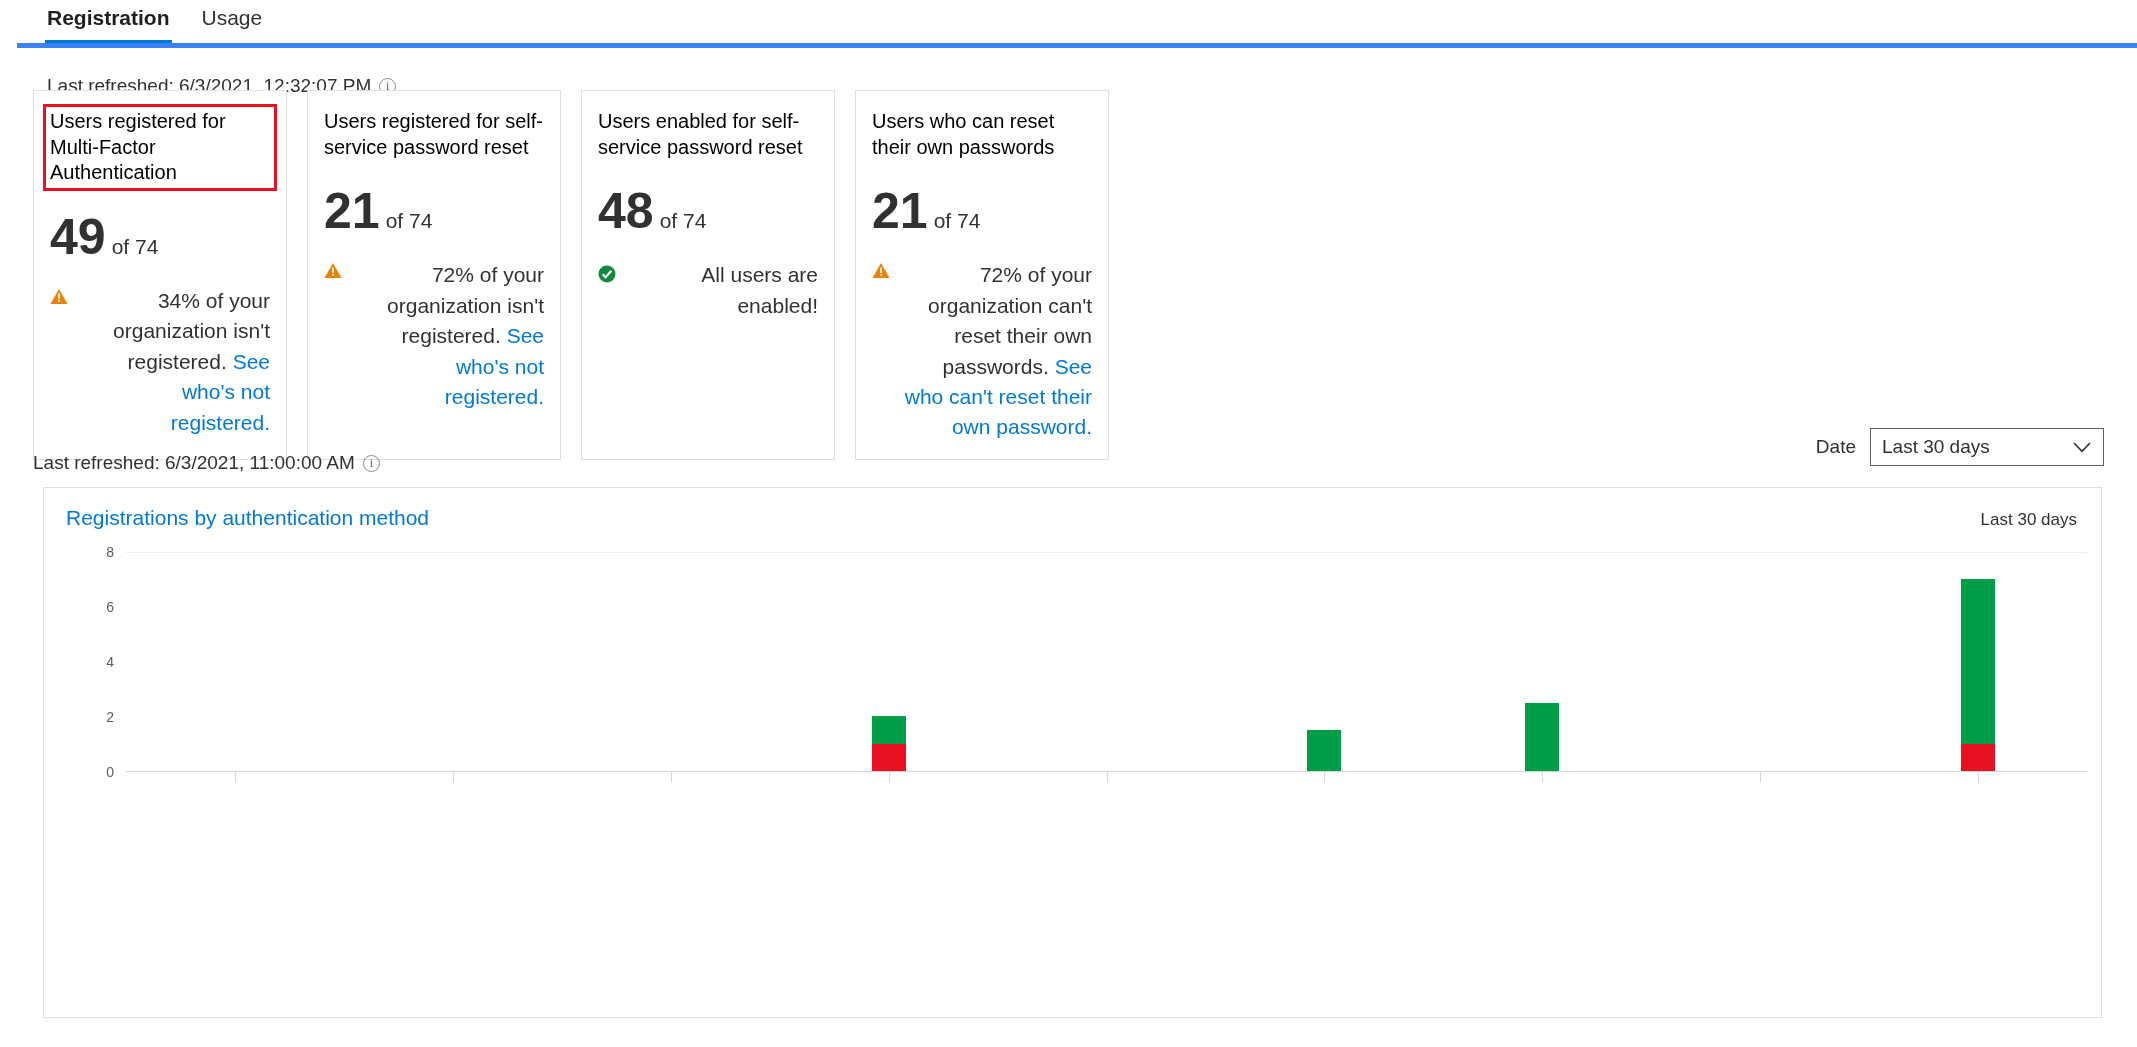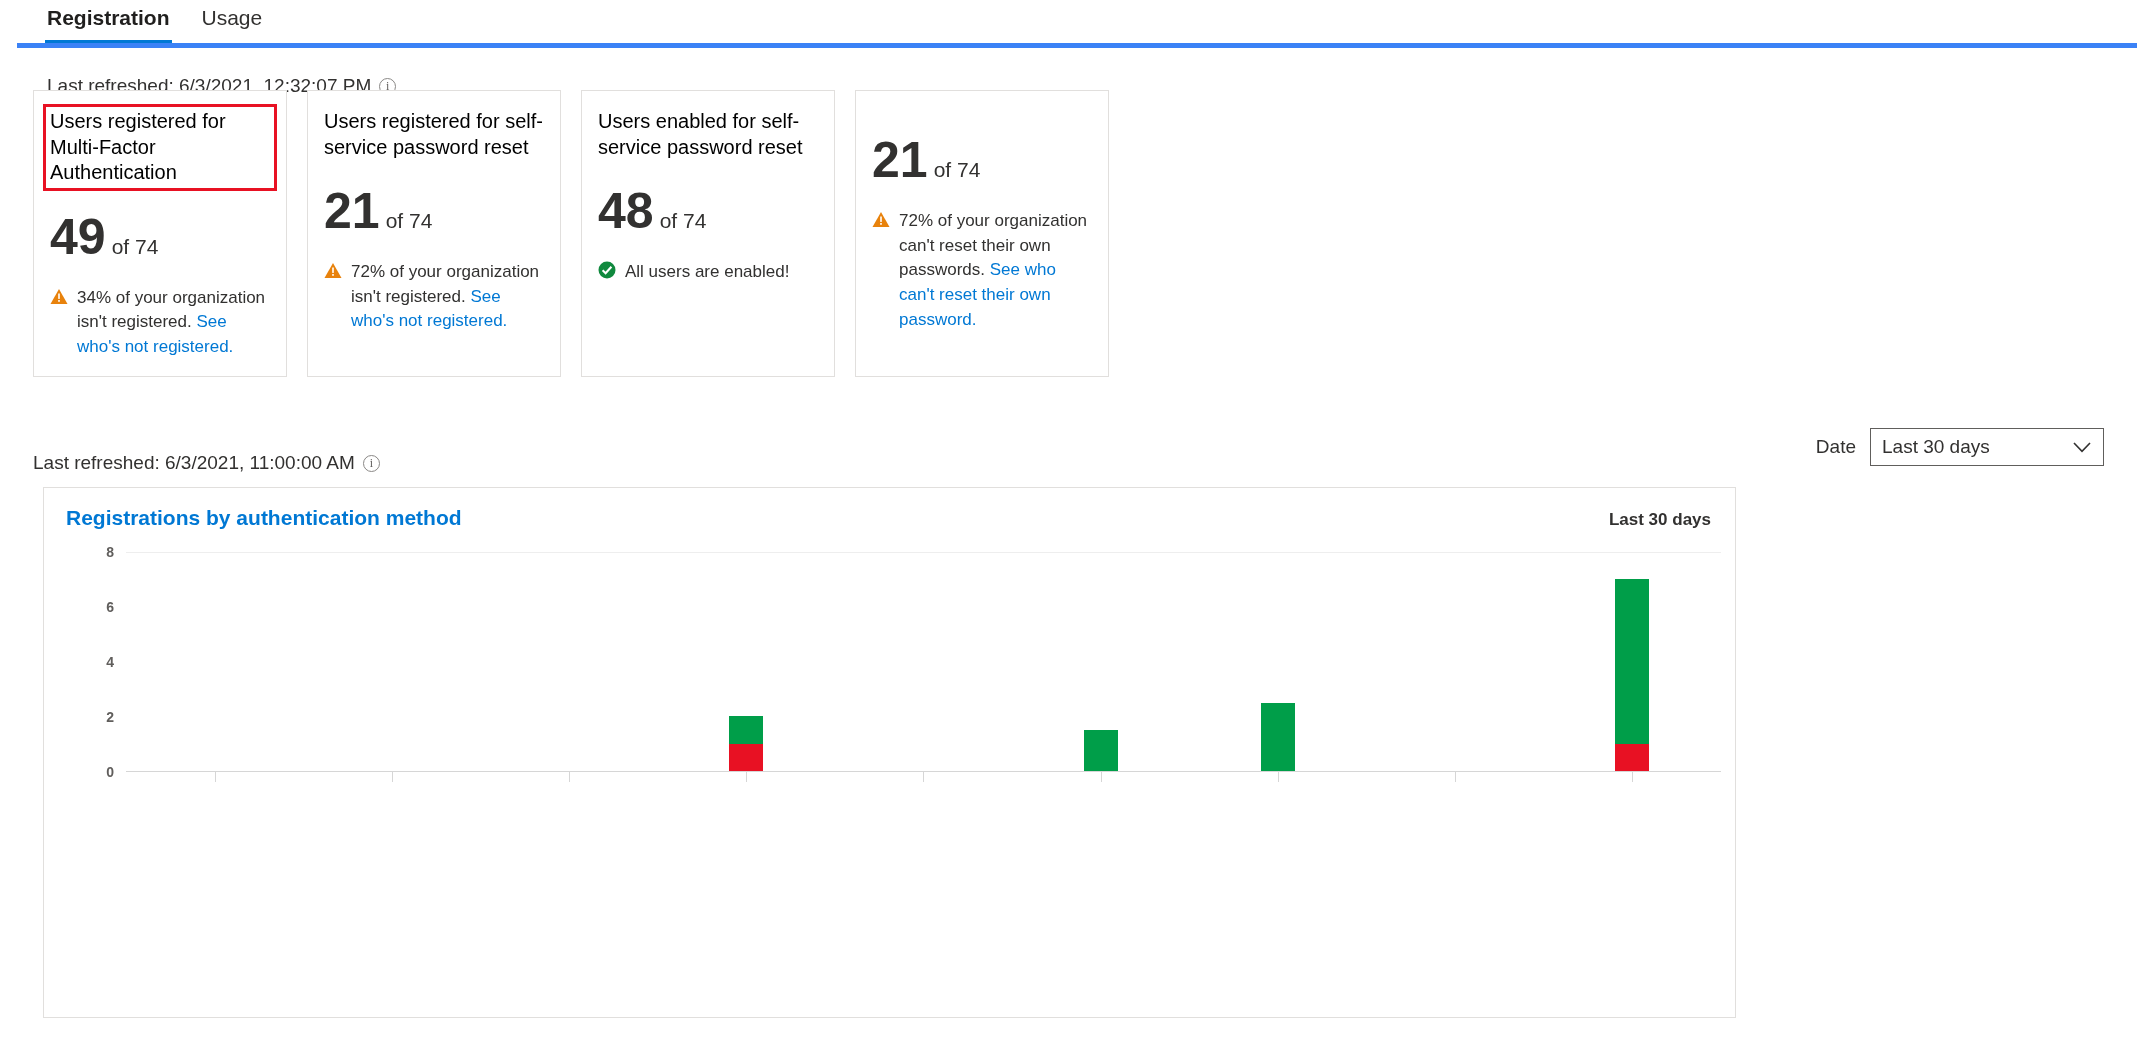--- a/index.html
+++ b/index.html
@@ -86,21 +86,21 @@
     margin-top: 26px;
   }
   .card-num {
     font-size: 50px; font-weight: 700; color: #323130;
     line-height: 1;
   }
   .card-of { font-size: 21px; color: #323130; }
   .card-status {
     margin-top: 24px;
     display: flex; gap: 9px;
-    font-size: 17px; line-height: 1.45; color: #323130;
+    font-size: 21px; line-height: 1.45; color: #323130; text-align: right;
   }
   .card-status-text { max-width: 210px; }
   .status-link { color: #0078d4; cursor: pointer; display: inline; }
   .warn-icon {
     flex: 0 0 auto; width: 18px; height: 17px; margin-top: 2px;
     position: relative;
   }
   .warn-icon svg { display: block; }
   .ok-icon {
     flex: 0 0 auto; width: 18px; height: 18px; margin-top: 1px;
@@ -122,22 +122,22 @@
   }
   .date-select .chev {
     position: absolute; right: 12px; top: 50%;
     transform: translateY(-50%);
     color: #323130;
   }
 
   
   .chartpanel {
     position: absolute; left: 43px; top: 487px;
-    width: 1693px; height: 531px;
-    border: 1px solid #e1dfdd; background: #fff; font-weight: bold;
+    width: 2059px; height: 531px;
+    border: 1px solid #e1dfdd; background: #fff;
   }
   .chart-head {
     display: flex; justify-content: space-between; align-items: baseline;
     padding: 18px 24px 0 12px;
   }
   .chart-title {
     font-size: 21px; color: #0078d4; cursor: pointer;
     padding-left: 10px;
   }
   .chart-range { font-size: 17px; color: #323130; }
@@ -263,20 +263,23 @@
             </svg>
         </span>
         <span class="card-status-text">
           <span>All users are enabled!</span>
           <span class="status-link"></span>
         </span>
       </div>
     </div>
 
     <div class="card">
+      <div class="card-title-wrap">
+        <div class="card-title">Users who can reset their own passwords</div>
+      </div>
       <div class="card-num-row">
         <span class="card-num">21</span>
         <span class="card-of">of 74</span>
       </div>
       <div class="card-status">
         <span class="warn-icon">
           <svg width="18" height="17" viewBox="0 0 18 17">
               <polygon points="9,1 17.5,16 0.5,16" fill="#e8820c"></polygon>
               <rect x="8.2" y="5.5" width="1.6" height="5.4" fill="#fff"></rect>
               <rect x="8.2" y="12" width="1.6" height="1.8" fill="#fff"></rect>

